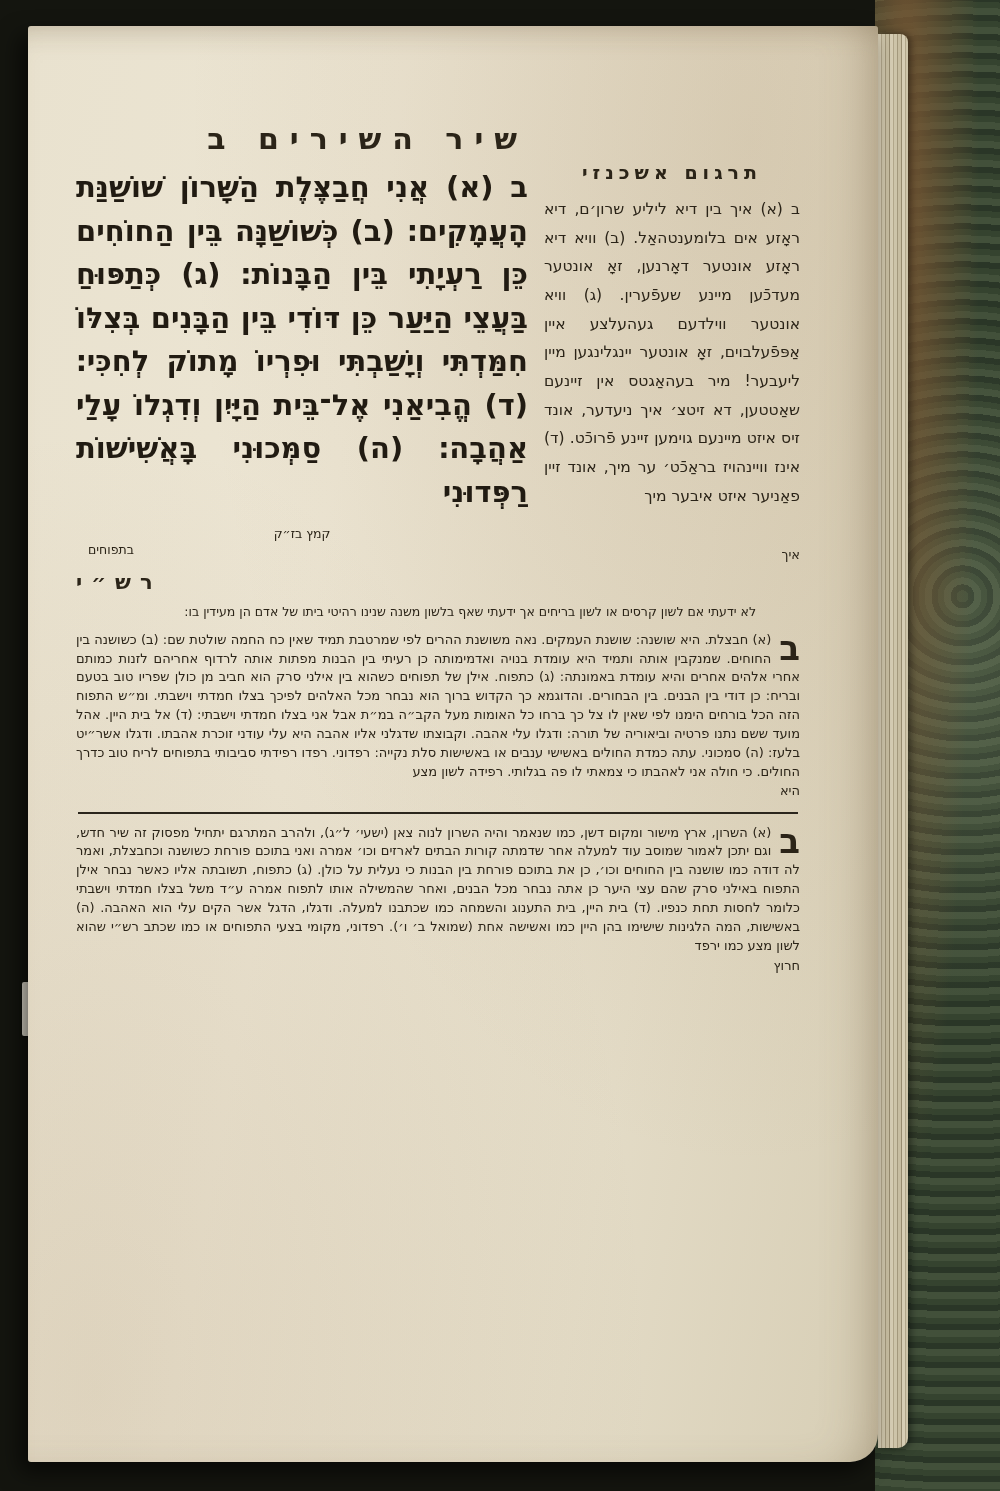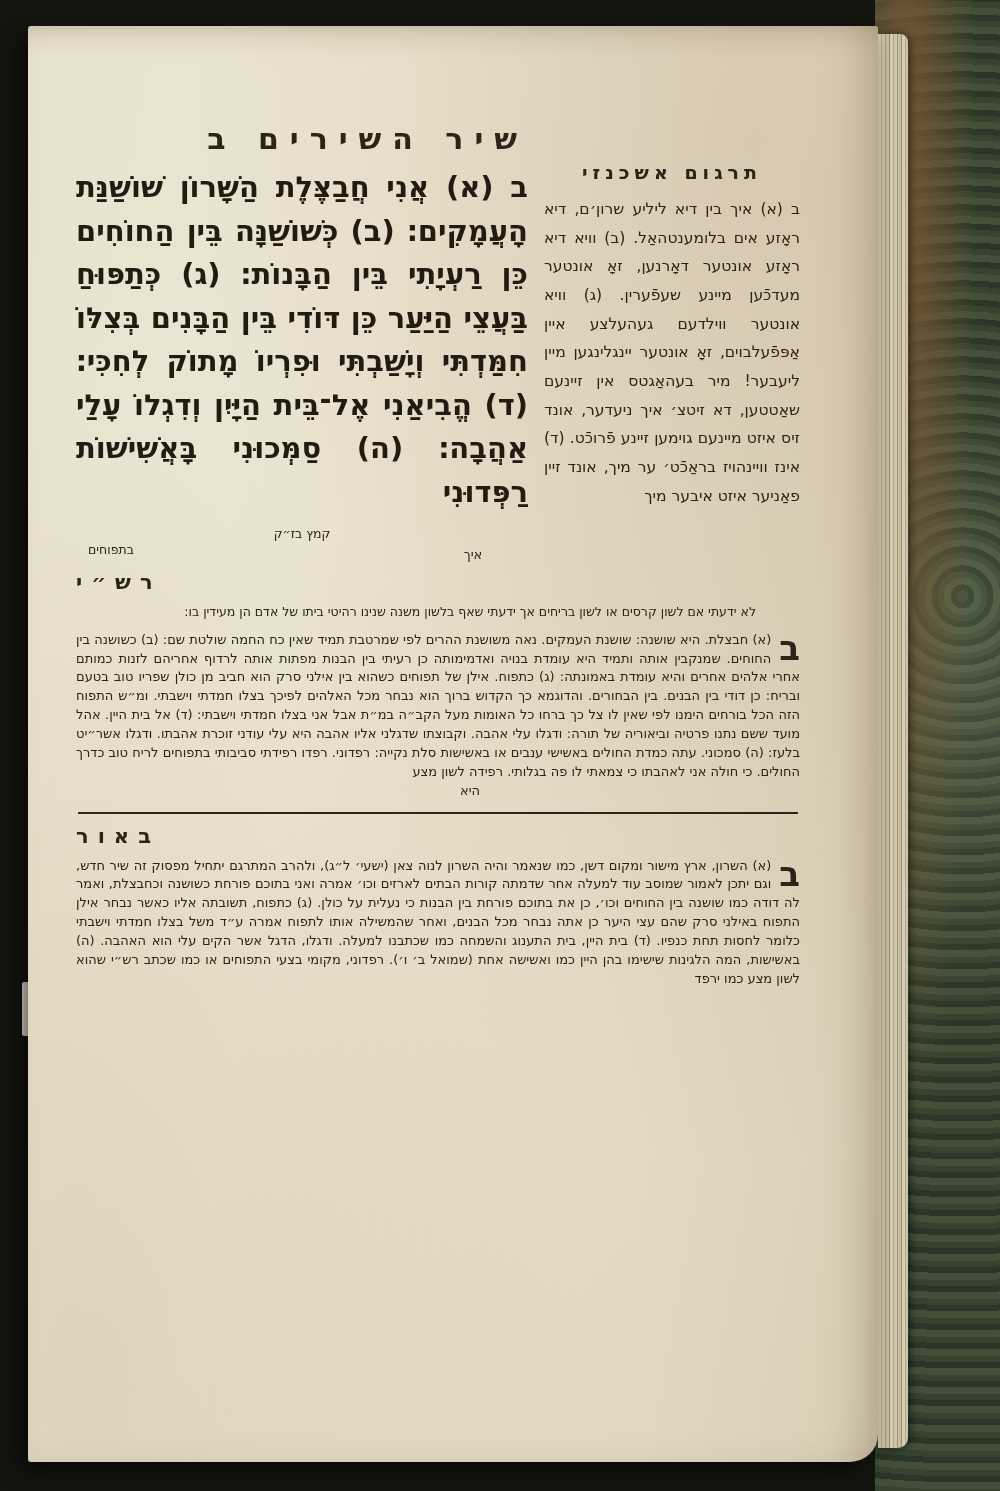--- a/index.html
+++ b/index.html
@@ -80,21 +80,21 @@
     position:relative; margin-top:12px; height:18px;
     font-size:12.5px; text-align:center;
   }
   .verse-catch { position:absolute; left:12px; top:16px; }
 
   .span-line {
     margin-top:8px; font-size:15.5px;
     text-align:justify; text-align-last:justify;
   }
 
-  .catch-left { text-align:center; font-size:13px; }
+  .catch-left { text-align:right; font-size:13px; }
   .c1 { padding-left:70px; margin:3px 0 2px; }
   .c2 { padding-left:64px; margin:1px 0 4px; }
   .c3 { padding-left:18px; margin-top:3px; }
 
   .section-header {
     text-align:left; font-size:21px; font-weight:bold;
     letter-spacing:9px; margin:8px 0 9px;
   }
 
   .rashi-intro {
@@ -145,19 +145,19 @@
 
     <div class="section-header">רש״י</div>
     <div class="rashi-intro">לא ידעתי אם לשון קרסים או לשון בריחים אך ידעתי שאף בלשון משנה שנינו רהיטי ביתו של אדם הן מעידין בו:</div>
     <div class="commentary rashi-body">
       <span class="dropcap">ב</span><span>(א) חבצלת. היא שושנה: שושנת העמקים. נאה משושנת ההרים לפי שמרטבת תמיד שאין כח החמה שולטת שם: (ב) כשושנה בין החוחים. שמנקבין אותה ותמיד היא עומדת בנויה ואדמימותה כן רעיתי בין הבנות מפתות אותה לרדוף אחריהם לזנות כמותם אחרי אלהים אחרים והיא עומדת באמונתה: (ג) כתפוח. אילן של תפוחים כשהוא בין אילני סרק הוא חביב מן כולן שפריו טוב בטעם ובריח: כן דודי בין הבנים. בין הבחורים. והדוגמא כך הקדוש ברוך הוא נבחר מכל האלהים לפיכך בצלו חמדתי וישבתי. ומ״ש התפוח הזה הכל בורחים הימנו לפי שאין לו צל כך ברחו כל האומות מעל הקב״ה במ״ת אבל אני בצלו חמדתי וישבתי: (ד) אל בית היין. אהל מועד ששם נתנו פרטיה וביאוריה של תורה: ודגלו עלי אהבה. וקבוצתו שדגלני אליו אהבה היא עלי עודני זוכרת אהבתו. ודגלו אשר״יט בלעז: (ה) סמכוני. עתה כמדת החולים באשישי ענבים או באשישות סלת נקייה: רפדוני. רפדו רפידתי סביבותי בתפוחים לריח טוב כדרך החולים. כי חולה אני לאהבתו כי צמאתי לו פה בגלותי. רפידה לשון מצע</span>
     </div>
     <div class="catch-left c2">היא</div>
 
     <hr class="divider">
 
-    <div class="section-header">באור</div>
     <div class="commentary biur-body">
       <span class="dropcap">ב</span><span>(א) השרון, ארץ מישור ומקום דשן, כמו שנאמר והיה השרון לנוה צאן (ישעי׳ ל״ג), ולהרב המתרגם יתחיל מפסוק זה שיר חדש, וגם יתכן לאמור שמוסב עוד למעלה אחר שדמתה קורות הבתים לארזים וכו׳ אמרה ואני בתוכם פורחת כשושנה וכחבצלת, ואמר לה דודה כמו שושנה בין החוחים וכו׳, כן את בתוכם פורחת בין הבנות כי נעלית על כולן. (ג) כתפוח, תשובתה אליו כאשר נבחר אילן התפוח באילני סרק שהם עצי היער כן אתה נבחר מכל הבנים, ואחר שהמשילה אותו לתפוח אמרה ע״ד משל בצלו חמדתי וישבתי כלומר לחסות תחת כנפיו. (ד) בית היין, בית התענוג והשמחה כמו שכתבנו למעלה. ודגלו, הדגל אשר הקים עלי הוא האהבה. (ה) באשישות, המה הלגינות שישימו בהן היין כמו ואשישה אחת (שמואל ב׳ ו׳). רפדוני, מקומי בצעי התפוחים או כמו שכתב רש״י שהוא לשון מצע כמו ירפד</span>
     </div>
+    <div class="catch-left c3">חרוץ</div>
 
   </div>
 </div>
 
 </body></html>

